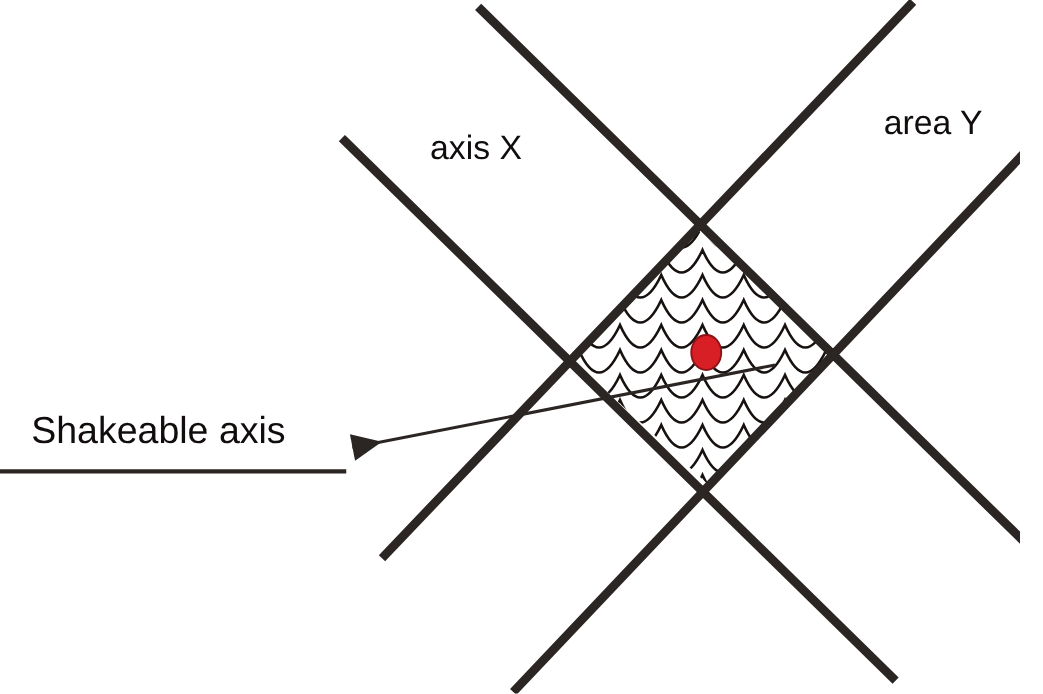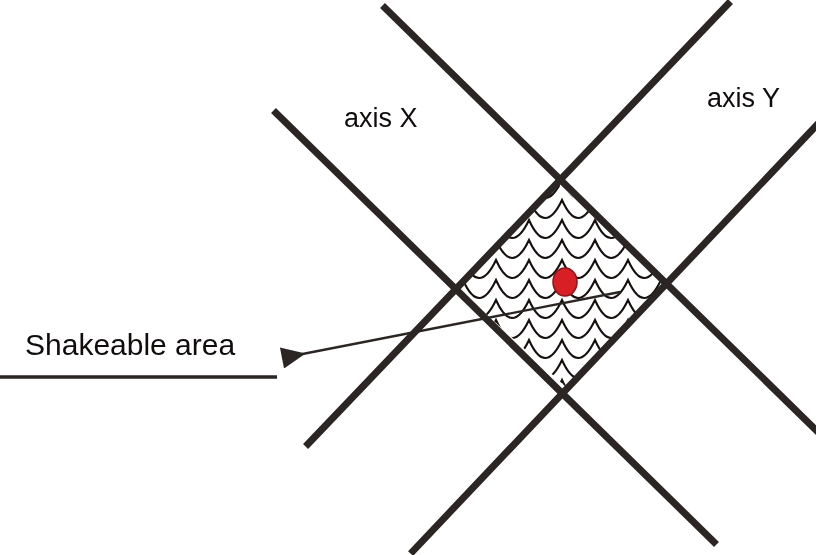--- a/index.html
+++ b/index.html
@@ -89,17 +89,17 @@
 
     <ellipse cx="565" cy="282" rx="12" ry="14" fill="#d81f26" stroke="#8d1318" stroke-width="1.5"></ellipse>
 
     <line x1="620" y1="292" x2="282" y2="358" stroke="#2b2523" stroke-width="2.4" marker-end="url(#arrowhead)"></line>
 
     <line x1="0" y1="377" x2="277" y2="377" stroke="#2b2523" stroke-width="3.4"></line>
   </svg>
 
   <div class="label" id="label-axis-x">axis X</div>
 
-  <div class="label" id="label-axis-y">axis Y</div>
+  <div class="label" id="label-axis-y">area Y</div>
 
-  <div class="label" id="label-shakeable">Shakeable area</div>
+  <div class="label" id="label-shakeable">Shakeable axis</div>
 
 </div>
 
 </body></html>

